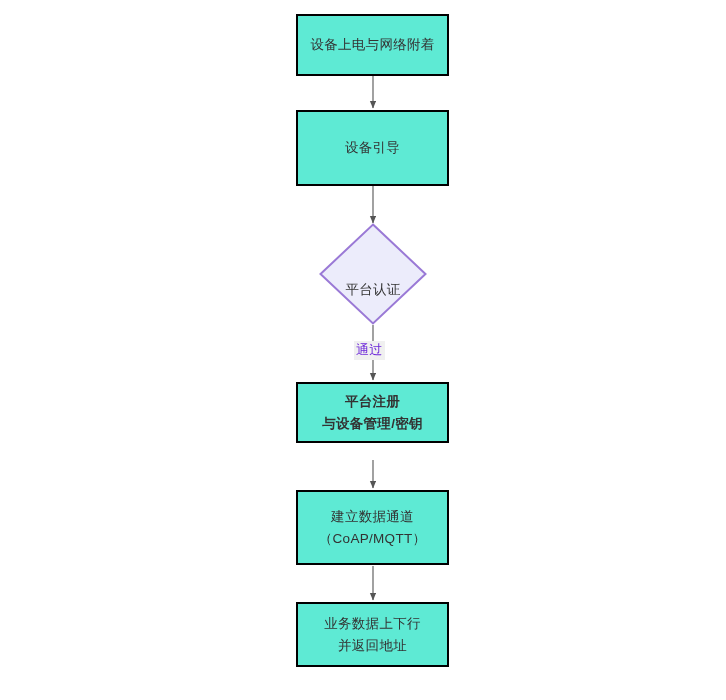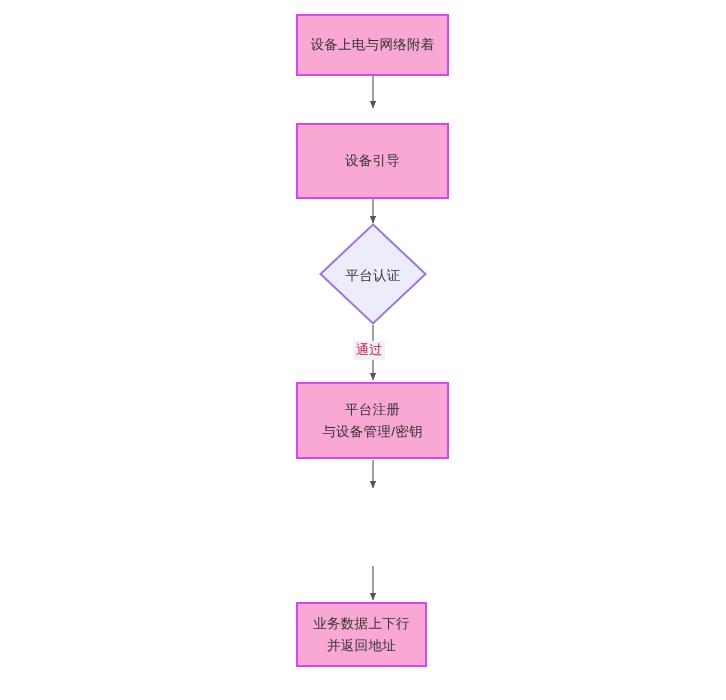--- a/index.html
+++ b/index.html
@@ -17,22 +17,22 @@
   #flowchart-canvas {
     position: absolute;
     top: 0;
     left: 0;
     width: 726px;
     height: 700px;
   }
   .node {
     position: absolute;
     box-sizing: border-box;
-    background: #f9a8d4;
-    border: 2px solid #d946ef;
+    background: #5eead4;
+    border: 2px solid #000000;
     display: flex;
     flex-direction: column;
     align-items: center;
     justify-content: center;
     color: #333333;
     font-size: 13.5px;
     line-height: 1.62;
     text-align: right;
     letter-spacing: 0.3px;
     white-space: nowrap;
@@ -48,21 +48,21 @@
   .decision-shape {
     position: absolute;
     left: 0;
     top: 0;
     width: 108px;
     height: 102px;
   }
   .decision-label {
     position: absolute;
     left: 0;
-    top: 2px;
+    top: 16px;
     width: 108px;
     height: 102px;
     display: flex;
     align-items: center;
     justify-content: center;
     color: #333333;
     font-size: 13.5px;
     letter-spacing: 0.3px;
     white-space: nowrap;
   }
@@ -70,21 +70,21 @@
     position: absolute;
     left: 0;
     top: 0;
     width: 726px;
     height: 700px;
     pointer-events: none;
   }
   .edge-label {
     position: absolute;
     background: #f0f0f0;
-    color: #be185d;
+    color: #6d28d9;
     font-size: 13px;
     line-height: 1.3;
     padding: 1px 2px;
     white-space: nowrap;
     letter-spacing: 0.3px;
   }
 </style>
 </head>
 <body>
 
@@ -100,37 +100,41 @@
     <line x1="373" y1="186" x2="373" y2="223" stroke="#555555" stroke-width="1.1" marker-end="url(#arrowhead)"></line>
     <line x1="373" y1="325" x2="373" y2="380" stroke="#555555" stroke-width="1.1" marker-end="url(#arrowhead)"></line>
     <line x1="373" y1="460" x2="373" y2="488" stroke="#555555" stroke-width="1.1" marker-end="url(#arrowhead)"></line>
     <line x1="373" y1="566" x2="373" y2="600" stroke="#555555" stroke-width="1.1" marker-end="url(#arrowhead)"></line>
   </svg>
 
   <div class="node" style="left:296px; top:14px; width:153px; height:62px;">
     <span class="line1">设备上电与网络附着</span>
   </div>
 
-  <div class="node" style="left:296px; top:110px; width:153px; height:76px;margin-top:13px;">
+  <div class="node" style="left:296px; top:110px; width:153px; height:76px;">
     <span class="line1">设备引导</span>
   </div>
 
   <div class="decision-wrap" style="left:319px; top:223px;">
     <svg class="decision-shape" viewBox="0 0 108 102" width="108" height="102" xmlns="http://www.w3.org/2000/svg">
       <polygon points="54,1.5 106.5,51 54,100.5 1.5,51" fill="#ececfb" stroke="#9a79d6" stroke-width="2"></polygon>
     </svg>
     <div class="decision-label">平台认证</div>
   </div>
 
   <div class="edge-label" style="left:354px; top:341px;">通过</div>
 
-  <div class="node" style="left:296px; top:382px; width:153px; height:77px;">
+  <div class="node" style="left:296px; top:382px; width:153px; height:61px;font-weight:bold;">
     <span class="line1">平台注册</span>
     <span class="line2">与设备管理/密钥</span>
   </div>
 
+  <div class="node" style="left:296px; top:490px; width:153px; height:75px;">
+    <span class="line1">建立数据通道</span>
+    <span class="line2">（CoAP/MQTT）</span>
+  </div>
 
-  <div class="node" style="left:296px; top:602px; width:131px; height:65px;">
+  <div class="node" style="left:296px; top:602px; width:153px; height:65px;">
     <span class="line1">业务数据上下行</span>
     <span class="line2">并返回地址</span>
   </div>
 
 </div>
 
 </body></html>

